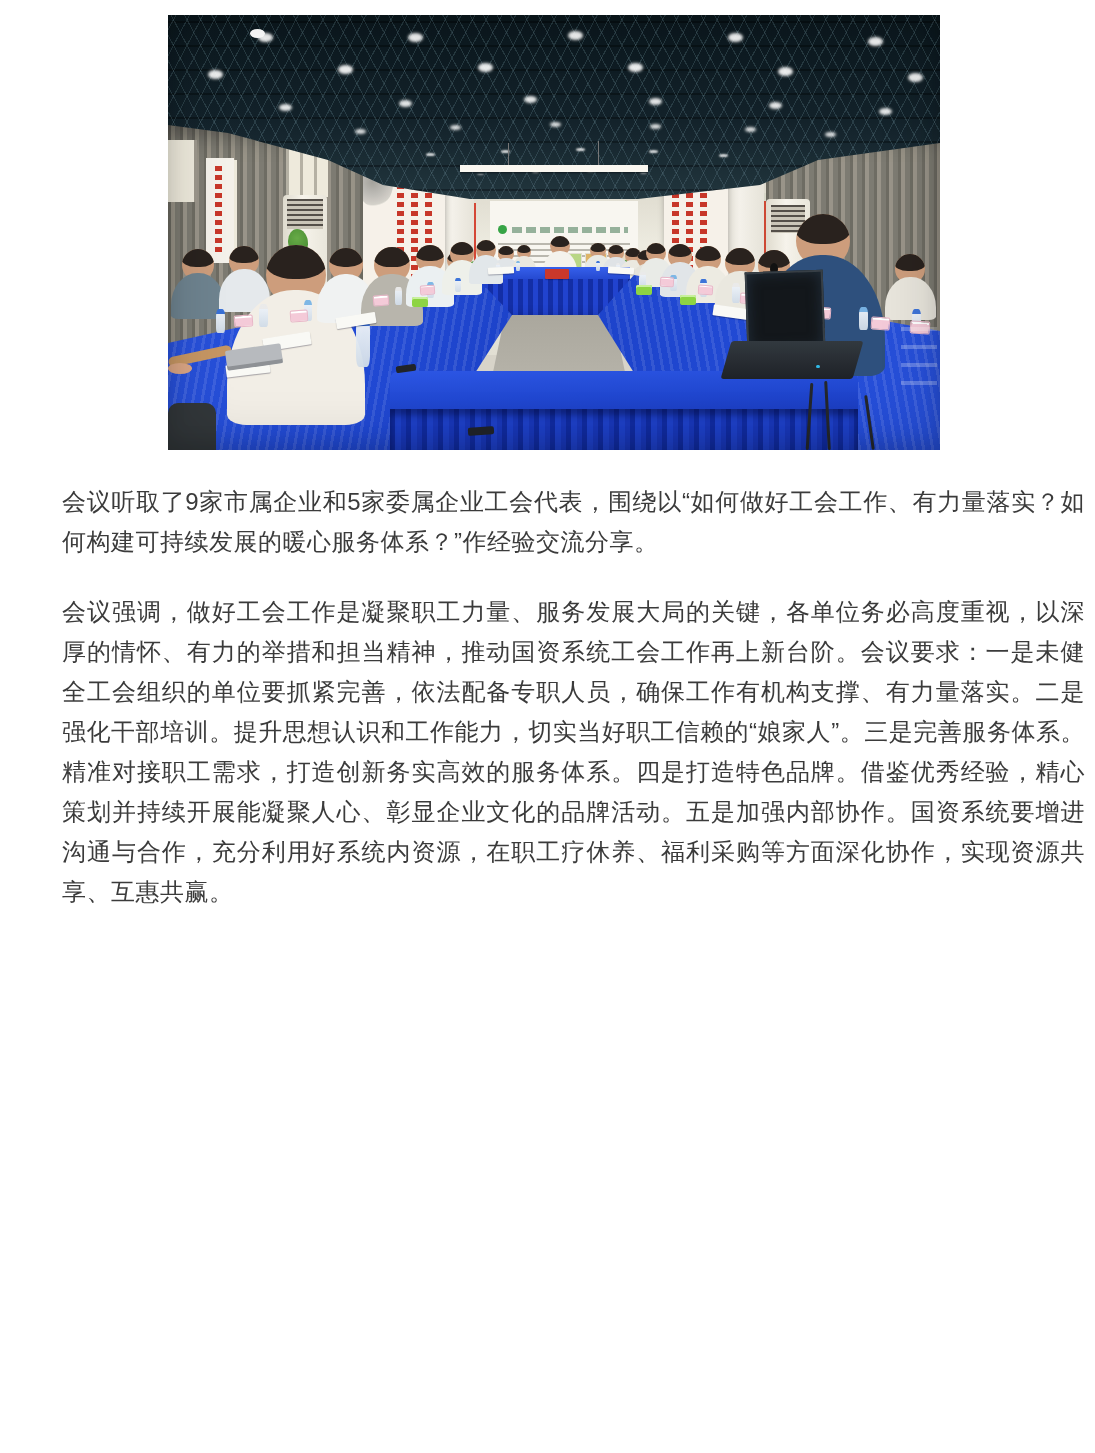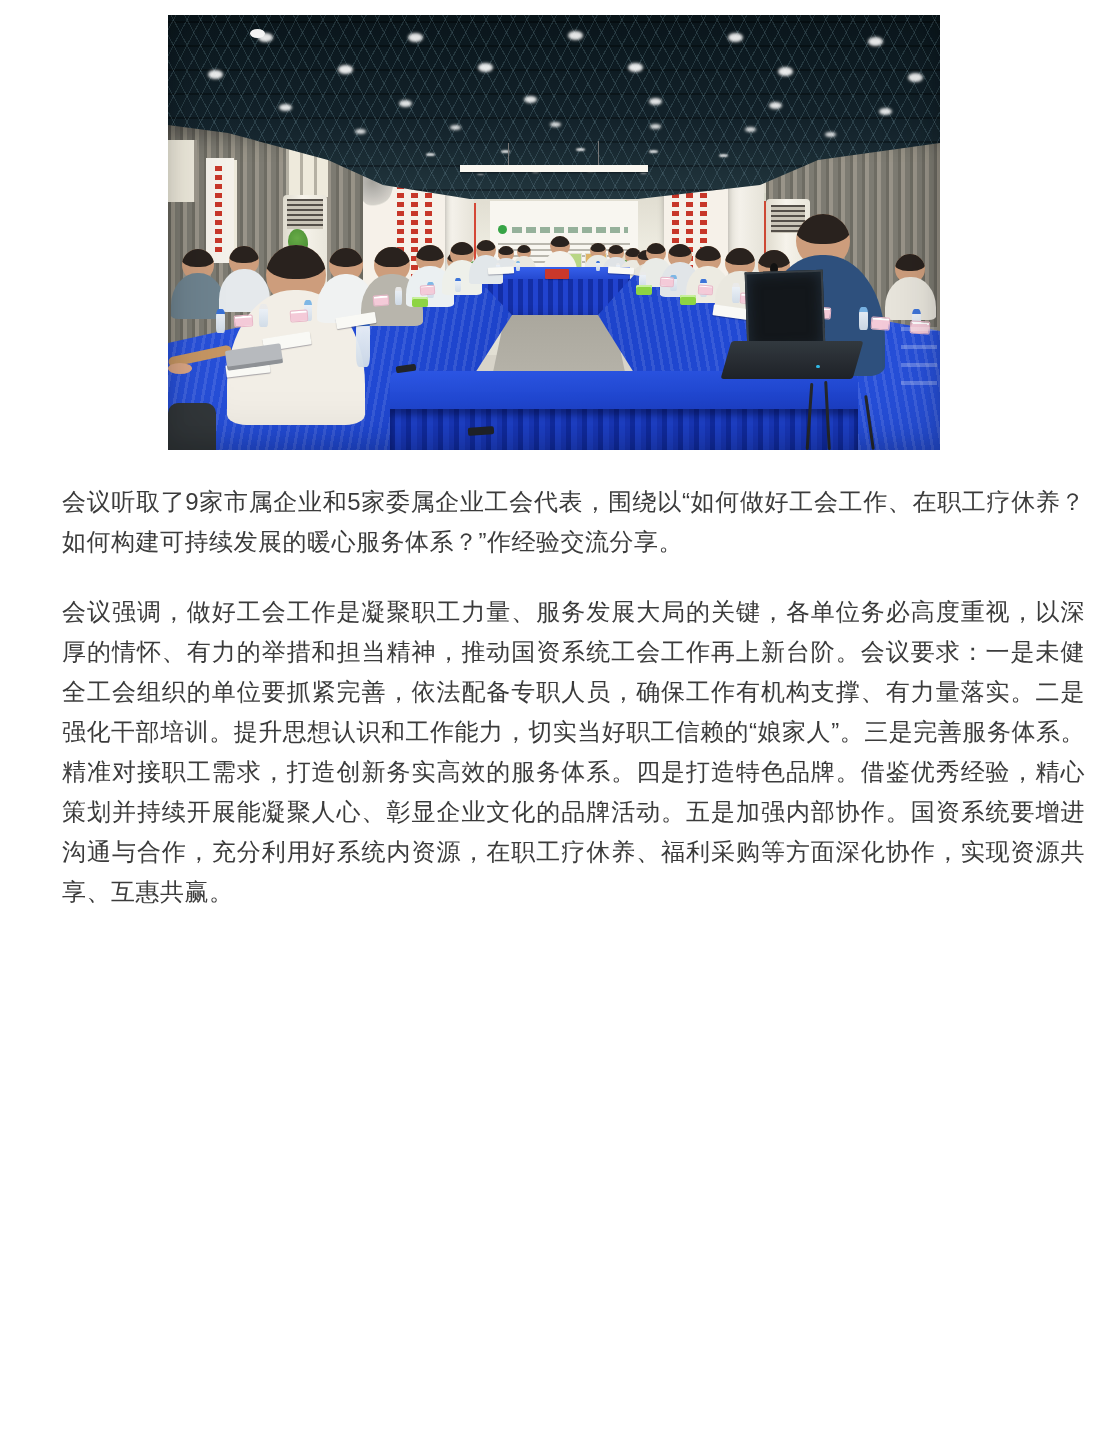--- a/index.html
+++ b/index.html
@@ -364,15 +364,15 @@
           <div class="abs lap-base" style="left: 558px; top: 326px; width: 132px; height: 38px;"></div>
           <div class="abs phone" style="left: 648px; top: 350px; width: 4px; height: 3px; background: rgb(55, 182, 224);"></div>
           <div class="abs cable" style="left: 640px; top: 368px; height: 67px; transform: rotate(4deg);"></div>
           <div class="abs cable" style="left: 658px; top: 366px; height: 69px; transform: rotate(-3deg);"></div>
           <div class="abs cable" style="left: 700px; top: 380px; height: 55px; transform: rotate(-8deg);"></div>
         </div>
       <div class="ph-vignette"></div>
     </div>
   </figure>
 
-  <p class="para">会议听取了9家市属企业和5家委属企业工会代表，围绕以“如何做好工会工作、在职工疗休养？如何构建可持续发展的暖心服务体系？”作经验交流分享。</p>
+  <p class="para">会议听取了9家市属企业和5家委属企业工会代表，围绕以“如何做好工会工作、有力量落实？如何构建可持续发展的暖心服务体系？”作经验交流分享。</p>
   <p class="para">会议强调，做好工会工作是凝聚职工力量、服务发展大局的关键，各单位务必高度重视，以深厚的情怀、有力的举措和担当精神，推动国资系统工会工作再上新台阶。会议要求：一是未健全工会组织的单位要抓紧完善，依法配备专职人员，确保工作有机构支撑、有力量落实。二是强化干部培训。提升思想认识和工作能力，切实当好职工信赖的“娘家人”。三是完善服务体系。精准对接职工需求，打造创新务实高效的服务体系。四是打造特色品牌。借鉴优秀经验，精心策划并持续开展能凝聚人心、彰显企业文化的品牌活动。五是加强内部协作。国资系统要增进沟通与合作，充分利用好系统内资源，在职工疗休养、福利采购等方面深化协作，实现资源共享、互惠共赢。</p>
 </main>
 
 </body></html>

